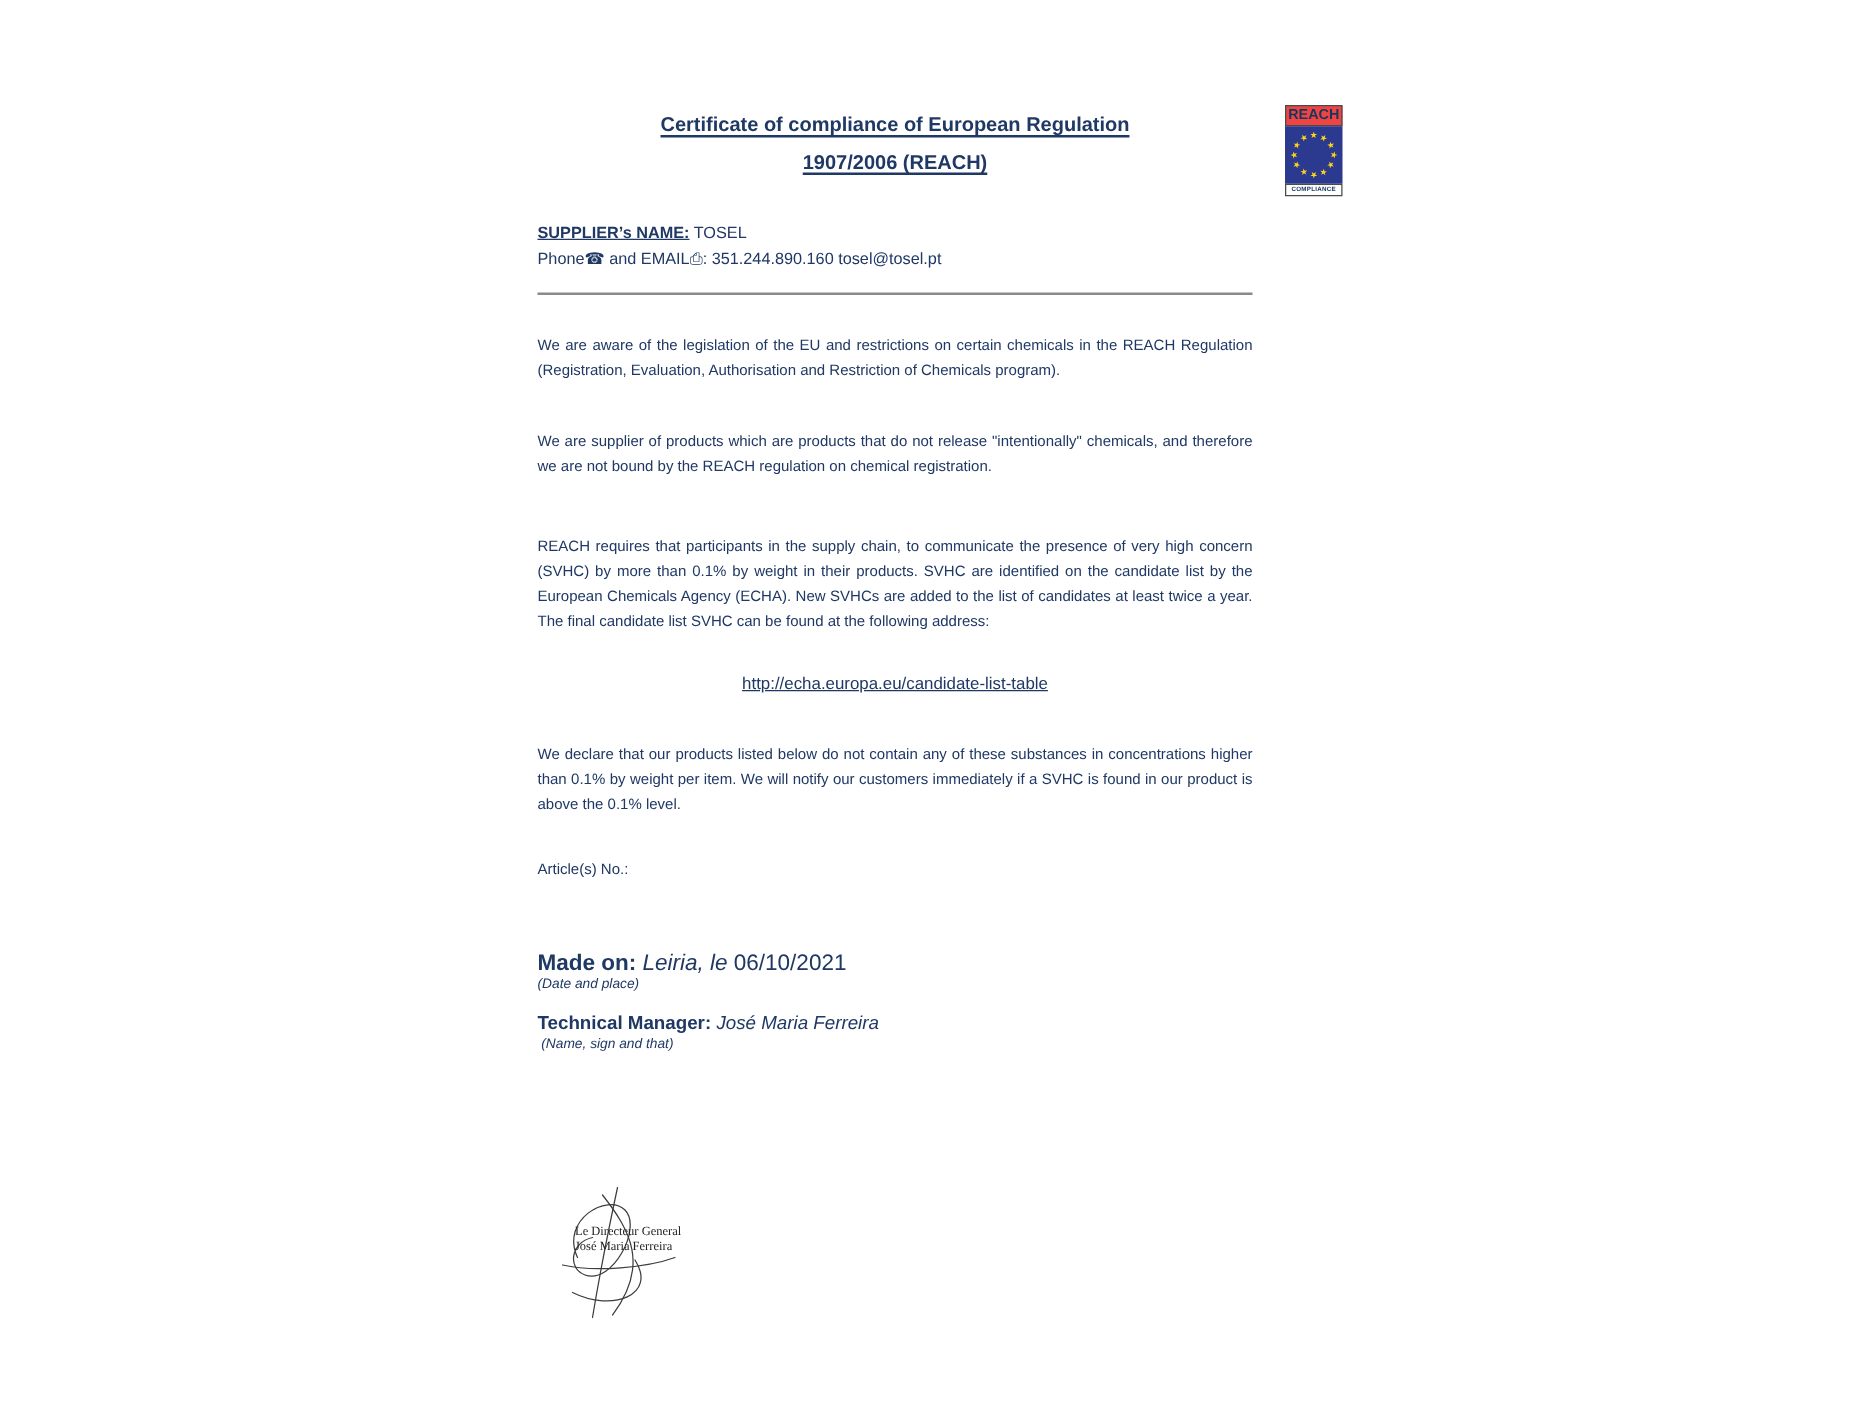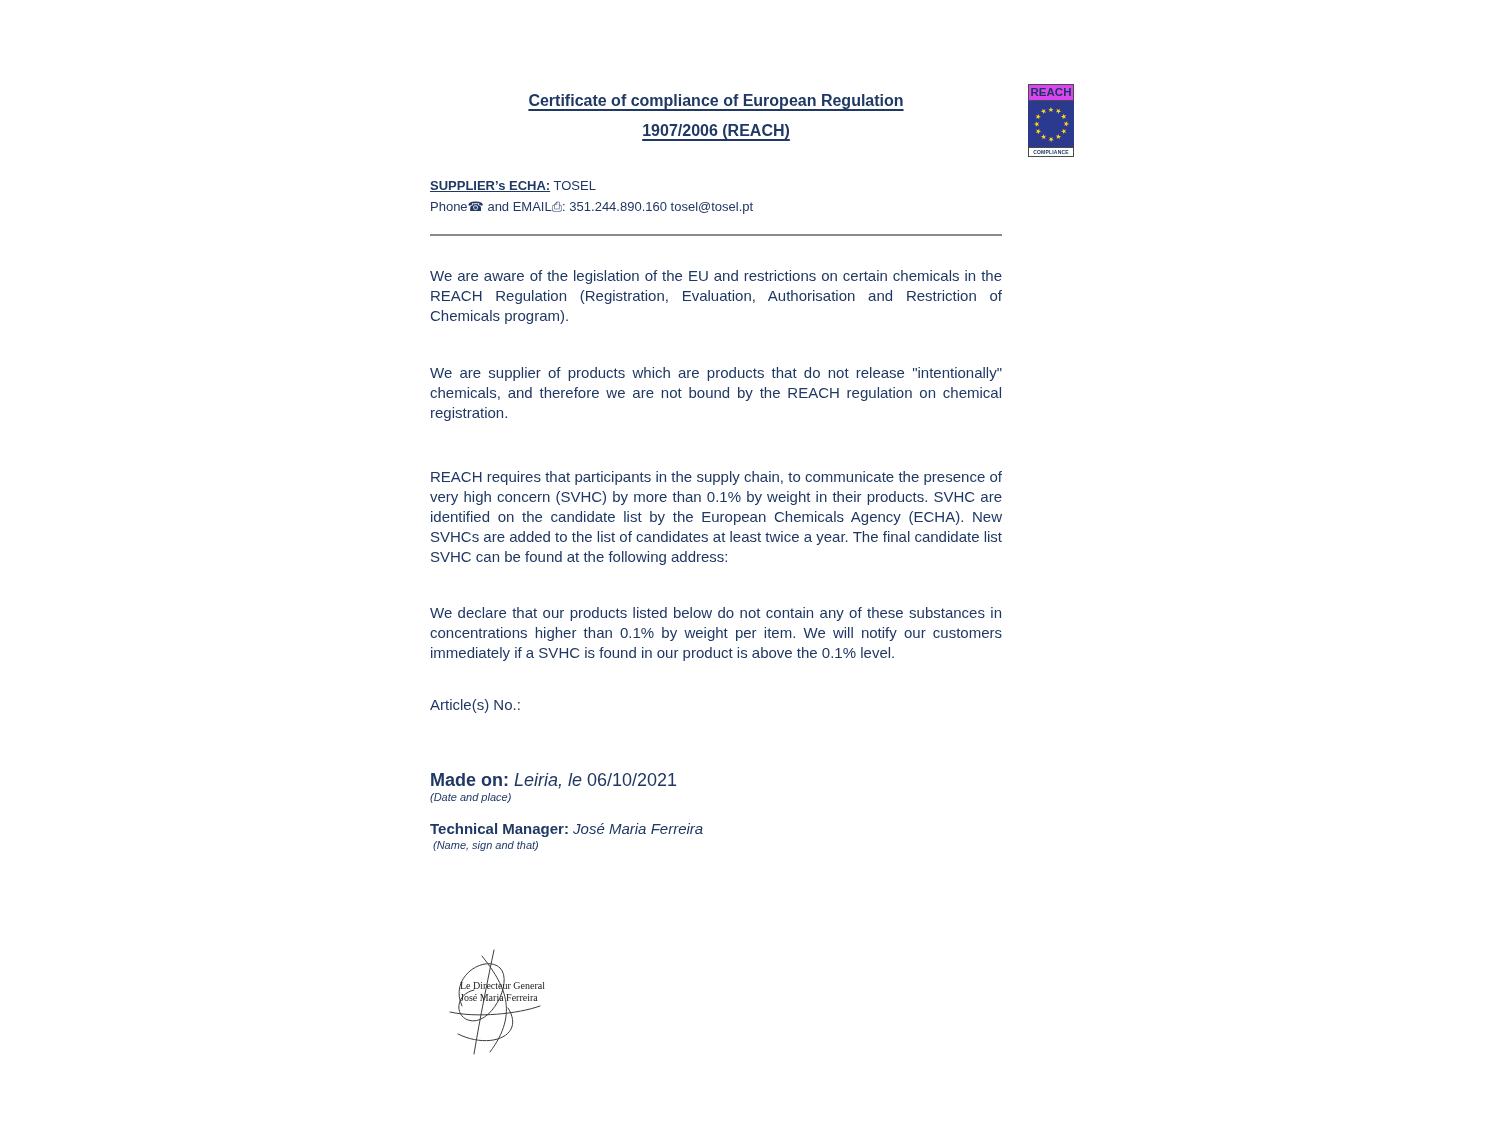--- a/index.html
+++ b/index.html
@@ -30,21 +30,21 @@
   }
   .supplier { font-size:13px; line-height:20.5px; }
   .supplier p { margin:0; text-align:justify; }
   .sup-label { font-weight:bold; text-decoration:underline; }
   .rule {
     border:none;
     border-top:2px solid #8a8a8a;
     margin:17px 0 0 0;
   }
   .body-text p {
-    font-size:15px;
+    font-size:12px;
     line-height:20px;
     text-align:justify;
     margin:0;
   }
   .p1 { margin-top:30px !important; }
   .p2 { margin-top:37px !important; }
   .p3 { margin-top:44px !important; }
   .link-row {
     margin-top:30px;
     text-align:center;
@@ -74,21 +74,21 @@
 
   
   .reach-logo {
     position:absolute;
     left:1028px; top:84px;
     width:46px;
   }
   .reach-logo .logo-top {
     box-sizing:border-box;
     border:1px solid #4a4a4a;
-    background:#d946ef;
+    background:#ef4444;
     font-weight:bold;
     font-size:11.5px;
     text-align:center;
     color:#17365d;
     height:17px; line-height:15px;
   }
   .reach-logo .logo-flag {
     box-sizing:border-box;
     width:46px; height:46px;
     background:#2b3a8f;
@@ -155,31 +155,34 @@
 </div>
 
 <div class="doc">
 
   <div class="title">
     <div><span class="u">Certificate of compliance of European Regulation</span></div>
     <div><span class="u">1907/2006 (REACH)</span></div>
   </div>
 
   <div class="supplier">
-    <p><span class="sup-label">SUPPLIER’s ECHA:</span><span> TOSEL</span></p>
+    <p><span class="sup-label">SUPPLIER’s NAME:</span><span> TOSEL</span></p>
     <p><span>Phone☎ and EMAIL⎙:</span><span> 351.244.890.160 tosel@tosel.pt</span></p>
   </div>
 
   <hr class="rule">
 
   <div class="body-text">
     <p class="p1">We are aware of the legislation of the EU and restrictions on certain chemicals in the REACH Regulation (Registration, Evaluation, Authorisation and Restriction of Chemicals program).</p>
     <p class="p2">We are supplier of products which are products that do not release "intentionally" chemicals, and therefore we are not bound by the REACH regulation on chemical registration.</p>
     <p class="p3">REACH requires that participants in the supply chain, to communicate the presence of very high concern (SVHC) by more than 0.1% by weight in their products. SVHC are identified on the candidate list by the European Chemicals Agency (ECHA). New SVHCs are added to the list of candidates at least twice a year. The final candidate list SVHC can be found at the following address:</p>
 
+    <div class="link-row">
+      <a href="#">http://echa.europa.eu/candidate-list-table</a>
+    </div>
 
     <p class="p4">We declare that our products listed below do not contain any of these substances in concentrations higher than 0.1% by weight per item. We will notify our customers immediately if a SVHC is found in our product is above the 0.1% level.</p>
     <p class="article">Article(s) No.:</p>
   </div>
 
   <div class="made-on">
     <span class="bold">Made on:</span><span class="ital"> Leiria, le </span><span>06/10/2021</span>
   </div>
   <div class="small-note">(Date and place)</div>
 

